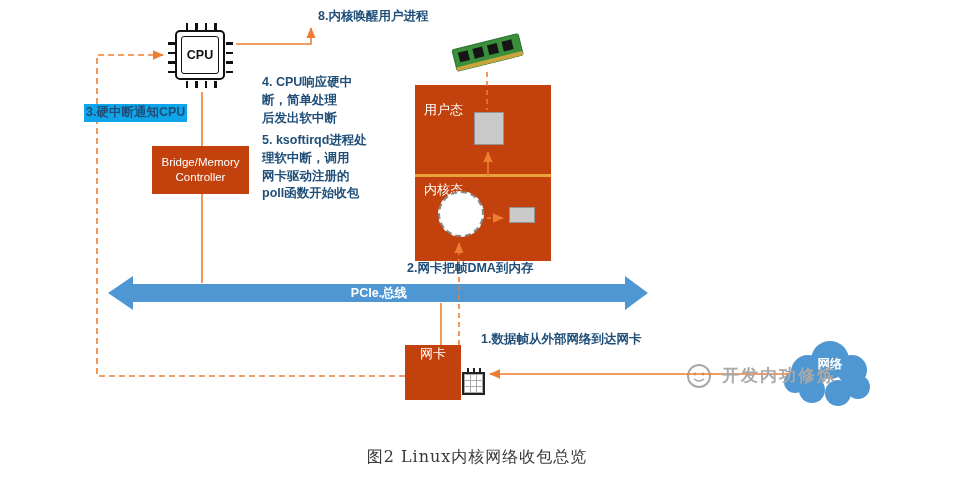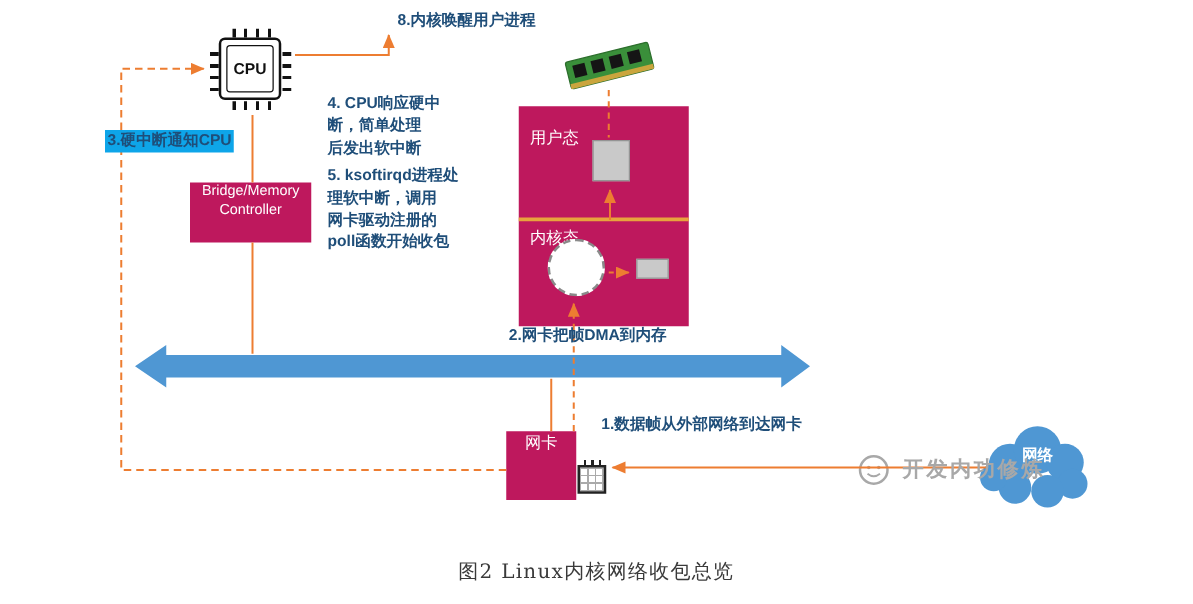--- a/index.html
+++ b/index.html
@@ -2,22 +2,22 @@
 <html><head>
 <meta charset="utf-8">
 <style>
   html,body{margin:0;padding:0;background:#fff;}
   #canvas{
     position:relative;width:954px;height:483px;background:#fff;overflow:hidden;
     font-family:"Liberation Sans",sans-serif;
   }
   .abs{position:absolute;}
   
-  .bluebox{background:#be185d;color:#fff;}
-  #bridge-box{left:152px;top:146px;width:97px;height:48px;display:flex;align-items:flex-start;justify-content:center;text-align:center;font-size:11.5px;line-height:1.3;padding:0 3px;box-sizing:border-box;z-index:1;}
+  .bluebox{background:#c2410c;color:#fff;}
+  #bridge-box{left:152px;top:146px;width:97px;height:48px;display:flex;align-items:center;justify-content:center;text-align:center;font-size:11.5px;line-height:1.3;padding:0 3px;box-sizing:border-box;z-index:1;}
   #memory-box{left:415px;top:85px;width:136px;height:176px;z-index:1;}
   #user-mode-label{left:9px;top:16px;font-size:13px;color:#fff;}
   #kernel-mode-label{left:9px;top:96px;font-size:13px;color:#fff;}
   #mode-divider{left:0;top:89px;width:136px;height:3px;background:#E8A33D;}
   #user-proc-square{left:59px;top:27px;width:30px;height:33px;background:#c9c9c9;border:1px solid #949494;box-sizing:border-box;}
   #ring-buffer-circle{left:23px;top:106px;width:46px;height:46px;border-radius:50%;background:#fff;border:2px dashed #8a8a8a;box-sizing:border-box;}
   #skb-rect{left:94px;top:122px;width:26px;height:16px;background:#c9c9c9;border:1px solid #949494;box-sizing:border-box;}
   #nic-box{left:405px;top:345px;width:56px;height:55px;display:flex;justify-content:center;align-items:flex-start;box-sizing:border-box;font-size:13px;z-index:1;}
   
   #cpu-icon{left:175px;top:30px;width:50px;height:50px;background:#fff;border:2.5px solid #111;border-radius:5px;box-sizing:border-box;z-index:3;text-align:right;}
@@ -131,20 +131,21 @@
     <div id="skb-rect" class="abs"></div>
   </div>
 
   <div id="nic-box" class="abs bluebox">
     <span>网卡</span>
   </div>
   <div id="nic-chip-icon" class="abs">
     <div id="nic-chip-pins"></div>
   </div>
 
+  <div id="pcie-label" class="abs">PCIe.总线</div>
 
   <div id="cloud-label" class="abs">网络</div>
 
   <div id="step8-text" class="abs note">8.内核唤醒用户进程</div>
   <div id="step3-text" class="abs note">3.硬中断通知CPU</div>
   <div id="step4-text" class="abs note">4. CPU响应硬中
 断，简单处理
 后发出软中断</div>
   <div id="step5-text" class="abs note">5. ksoftirqd进程处
 理软中断，调用

